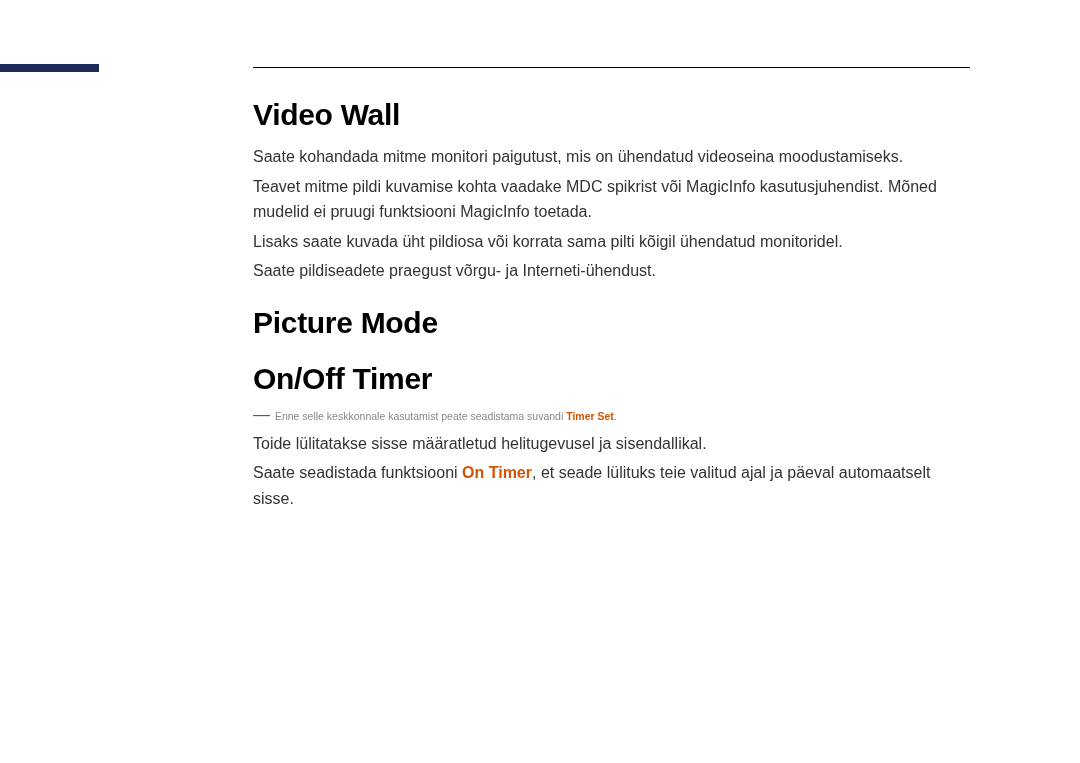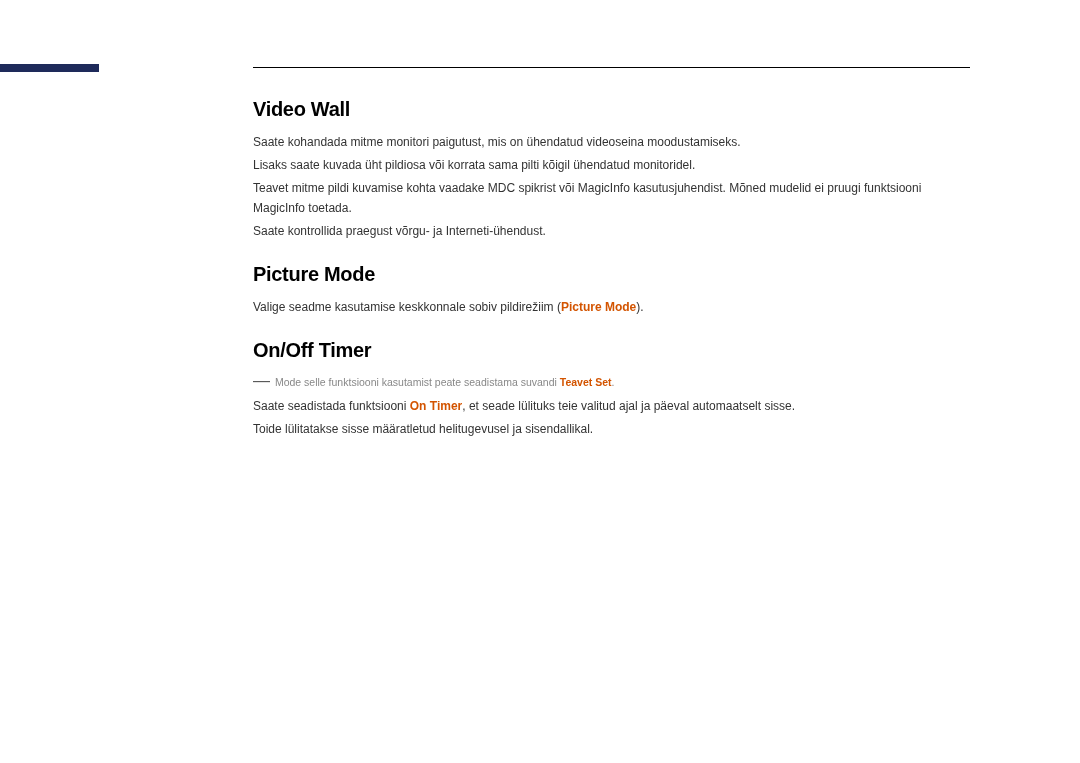--- a/index.html
+++ b/index.html
@@ -26,30 +26,30 @@
     height: 1px;
     background: #000;
   }
   .content {
     position: absolute;
     left: 253px;
     right: 110px;
     top: 98px;
   }
   h2 {
-    font-size: 20px;
+    font-size: 30px;
     font-weight: 700;
     color: #000;
     margin-top: 22px;
     margin-bottom: 12px;
     letter-spacing: -0.3px;
   }
   h2:first-child { margin-top: 0; }
   p {
-    font-size: 12px;
+    font-size: 16px;
     color: #333;
     line-height: 1.6;
     margin-bottom: 4px;
   }
   .orange { color: #d35400; font-weight: 600; }
   .note-dash {
     font-size: 17px;
     color: #555;
     vertical-align: baseline;
     margin-right: 2px;
@@ -61,35 +61,32 @@
 </head>
 <body>
 
 <div class="top-marker"></div>
 <div class="top-rule"></div>
 
 <div class="content">
 
   <h2>Video Wall</h2>
   <p>Saate kohandada mitme monitori paigutust, mis on ühendatud videoseina moodustamiseks.</p>
+  <p>Teavet mitme pildi kuvamise kohta vaadake MDC spikrist või MagicInfo kasutusjuhendist. Mõned mudelid ei pruugi funktsiooni MagicInfo toetada.</p>
   <p>Lisaks saate kuvada üht pildiosa või korrata sama pilti kõigil ühendatud monitoridel.</p>
-  <p>Teavet mitme pildi kuvamise kohta vaadake MDC spikrist või MagicInfo kasutusjuhendist. Mõned mudelid ei pruugi funktsiooni MagicInfo toetada.</p>
 
-  <p>Saate kontrollida praegust võrgu- ja Interneti-ühendust.</p>
+  <p>Saate pildiseadete praegust võrgu- ja Interneti-ühendust.</p>
 
   <h2>Picture Mode</h2>
-  <p>
-    <span>Valige seadme kasutamise keskkonnale sobiv pildirežiim (</span><span class="orange">Picture Mode</span><span>).</span>
-  </p>
 
   <h2>On/Off Timer</h2>
   <p class="note-line">
     <span class="note-dash">―</span>
-    <span>Mode selle funktsiooni kasutamist peate seadistama suvandi </span><span class="orange">Teavet Set</span><span>.</span>
+    <span>Enne selle keskkonnale kasutamist peate seadistama suvandi </span><span class="orange">Timer Set</span><span>.</span>
   </p>
+  <p>Toide lülitatakse sisse määratletud helitugevusel ja sisendallikal.</p>
   <p>
     <span>Saate seadistada funktsiooni </span><span class="orange">On Timer</span><span>, et seade lülituks teie valitud ajal ja päeval automaatselt sisse.</span>
   </p>
-  <p>Toide lülitatakse sisse määratletud helitugevusel ja sisendallikal.</p>
 
 
 
 </div>
 
 </body></html>

